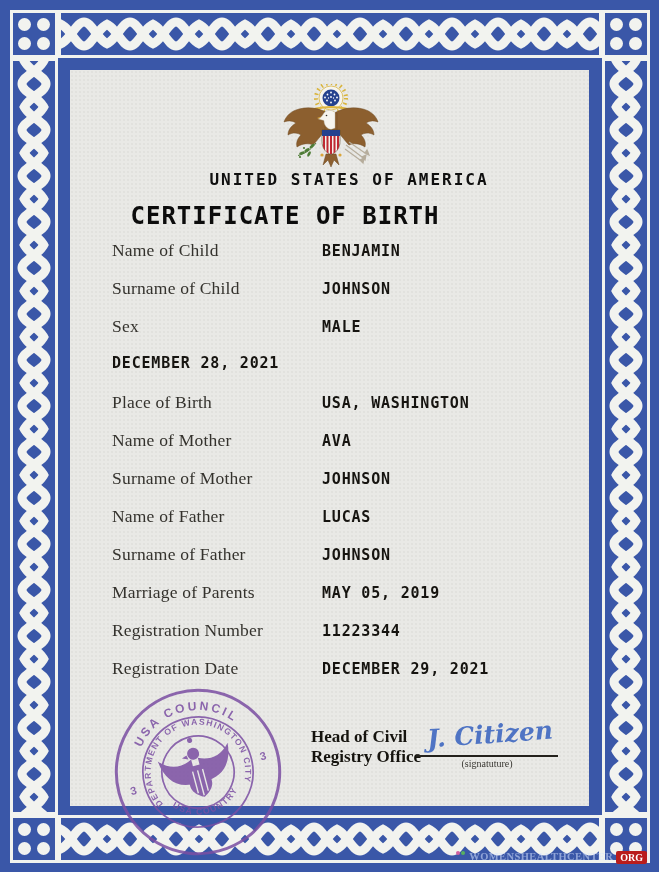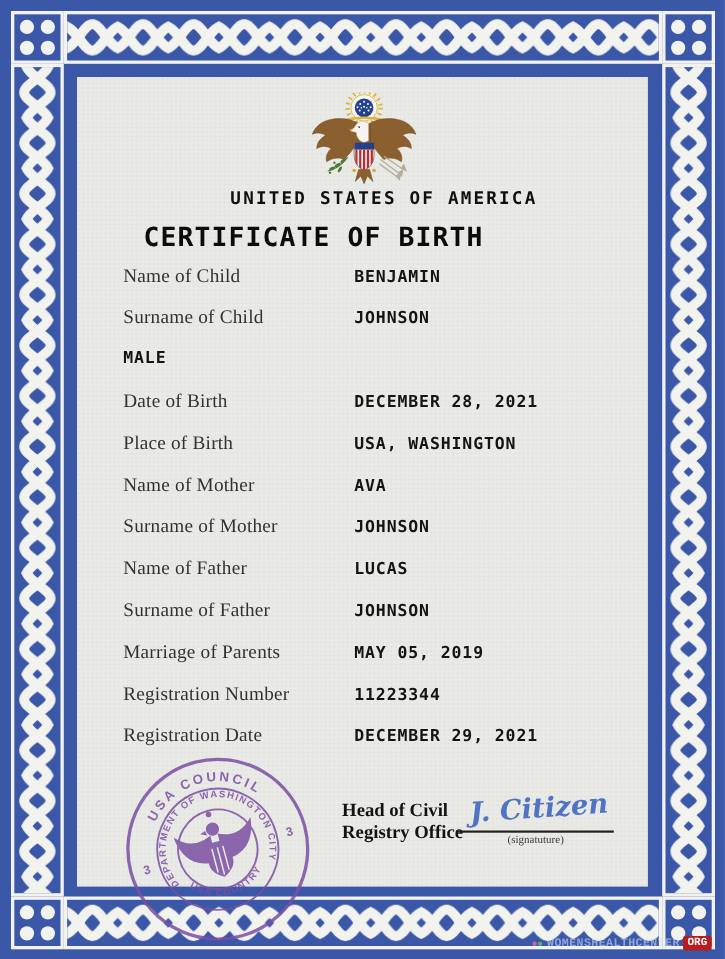--- a/index.html
+++ b/index.html
@@ -65,22 +65,22 @@
   .sig-line{position:absolute;left:416px;top:755px;width:142px;border-top:2px solid #23211c;}
   .sig-caption{
     position:absolute;left:416px;top:758px;width:142px;text-align:center;
     font-size:10px;color:#3a3833;
   }
   
   .stamp{position:absolute;left:112px;top:686px;width:172px;height:172px;z-index:20;opacity:.85;}
   
   .watermark{
     position:absolute;right:12px;bottom:8px;z-index:30;
-    display:flex;align-items:center;gap:3px;
-    font-family:Liberation Mono, monospace;
+    display:flex;align-items:flex-start;gap:3px;
+    font-family:Liberation Serif, serif;
   }
   .wm-logo{display:flex;gap:1px;margin-right:1px;}
   .wm-logo i{display:block;width:4px;height:4px;border-radius:50%;}
   .wm-logo .p1{background:#d060a0;} .wm-logo .p2{background:#58b060;}
   .wm-site{font-size:10.5px;font-weight:bold;letter-spacing:.4px;color:rgba(215,228,255,.55);}
   .wm-org{
     font-size:10px;font-weight:bold;color:#fff;background:#b91c1c;
     padding:1px 4px;border-radius:2px;
   }
 </style>
@@ -233,24 +233,24 @@
 <div class="rows">
   <div class="row">
     <span class="lbl">Name of Child</span>
     <span class="val">BENJAMIN</span>
   </div>
   <div class="row">
     <span class="lbl">Surname of Child</span>
     <span class="val">JOHNSON</span>
   </div>
   <div class="row">
+    <span class="lbl">Sex</span>
     <span class="val">MALE</span>
   </div>
   <div class="row">
-    <span class="lbl">Date of Birth</span>
     <span class="val">DECEMBER 28, 2021</span>
   </div>
   <div class="row">
     <span class="lbl">Place of Birth</span>
     <span class="val">USA, WASHINGTON</span>
   </div>
   <div class="row">
     <span class="lbl">Name of Mother</span>
     <span class="val">AVA</span>
   </div>

